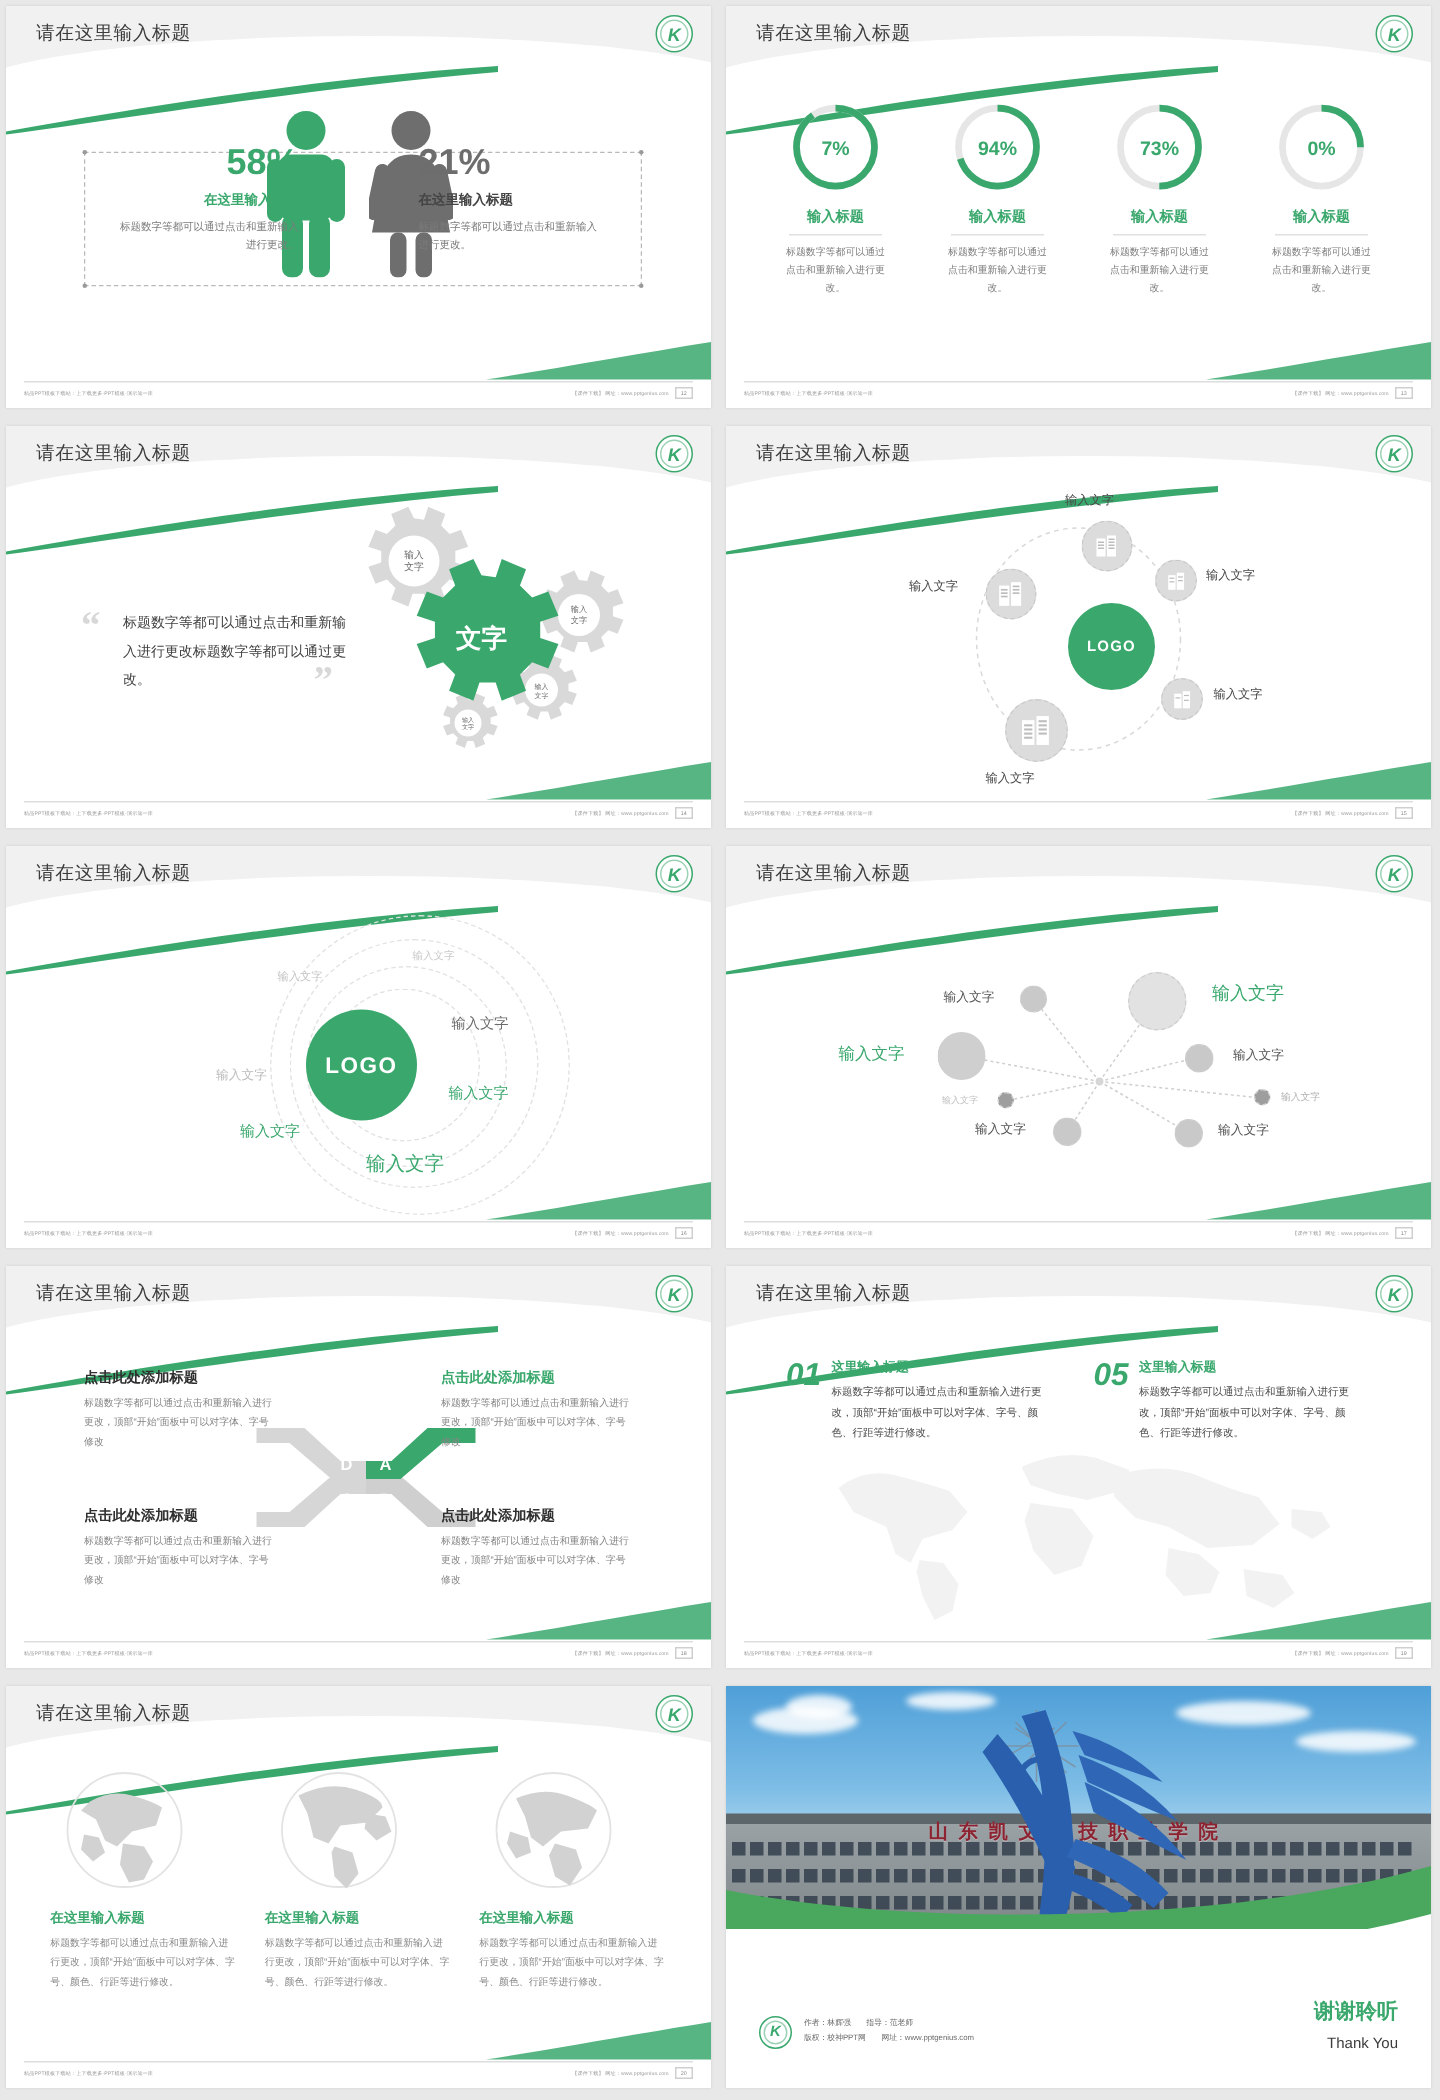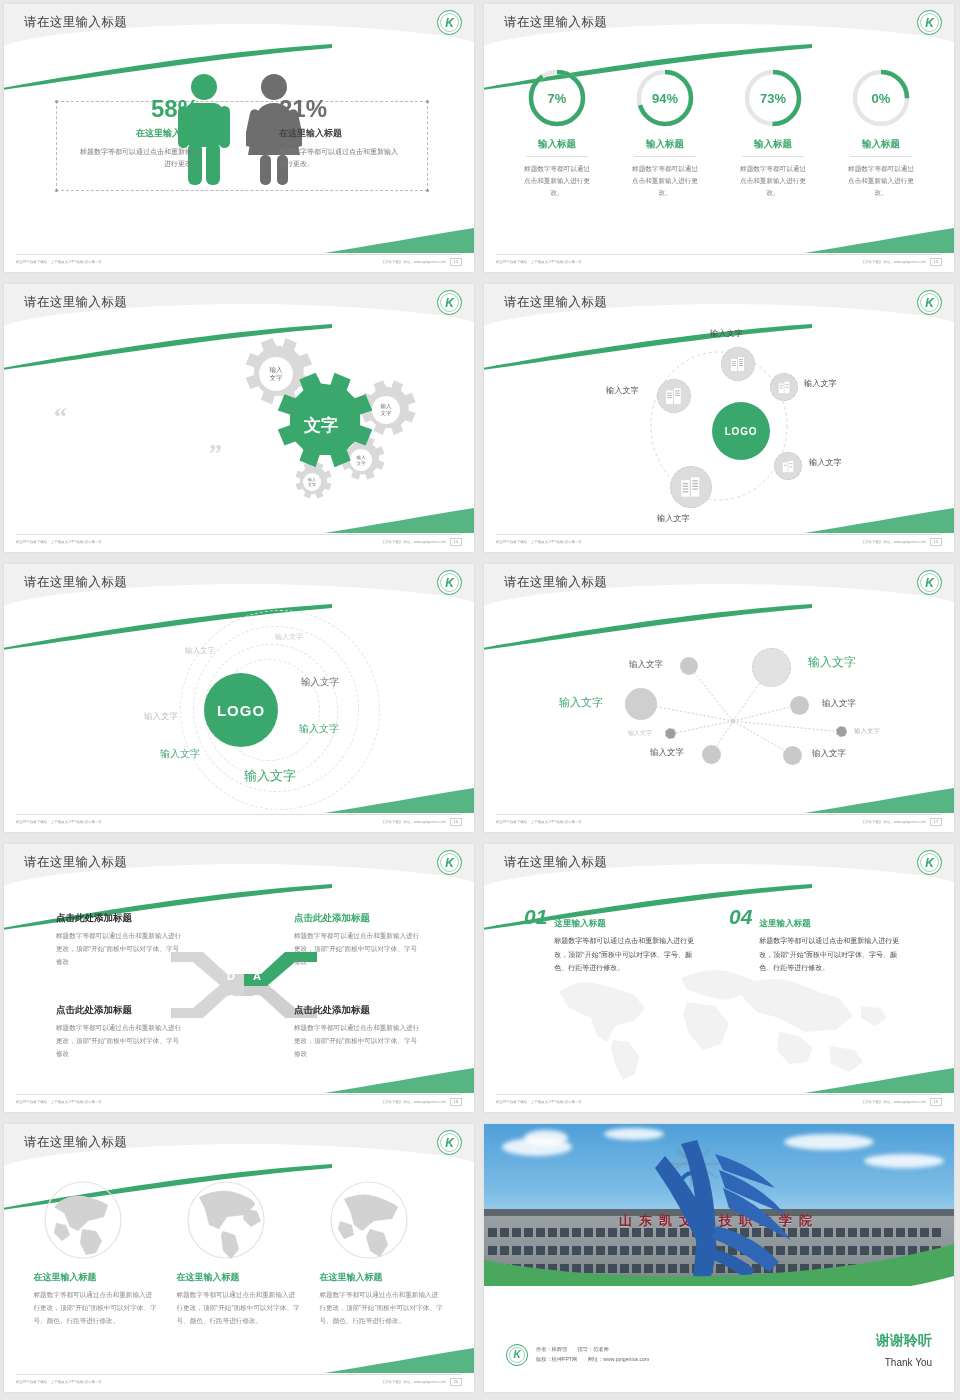--- a/index.html
+++ b/index.html
@@ -160,21 +160,21 @@
 
   
   .s7-block { position:absolute; width:128px; }
   .s7-h { font-size:9.5px; font-weight:700; color:#2f2f2f; margin-bottom:5px; }
   .s7-h.green { color:#3aa86d; }
   .s7-p { font-size:6.6px; color:#858585; line-height:1.95; }
 
   
   .s8-col { position:absolute; top:62px; width:175px; display:flex; gap:7px; }
   .s8-num { font-size:21px; font-weight:700; font-style:italic; color:#3aa86d; line-height:1; }
-  .s8-h { font-size:8.6px; font-weight:700; color:#3aa86d; margin-bottom:4px;margin-top:12px; }
+  .s8-h { font-size:8.6px; font-weight:700; color:#3aa86d; margin-bottom:4px; }
   .s8-p { font-size:7px; color:#4d4d4d; line-height:1.95; }
   .worldmap { position:absolute; left:50%; top:110px; transform:translateX(-50%); opacity:.5; }
 
   
   .s9-row { position:absolute; inset:0; display:flex; justify-content:center; gap:18px; padding-top:10px; }
   .s9-col { width:125px; }
   .s9-h { font-size:9px; font-weight:700; color:#3aa86d; margin-top:6px; }
   .s9-p { font-size:6.6px; color:#8a8a8a; line-height:1.95; margin-top:5px; }
 
   
@@ -366,20 +366,21 @@
       </div>
       <div class="s-title">请在这里输入标题</div>
       <div class="brand-seal">
         <div class="seal-ring">
             <span class="seal-k">K</span>
           </div>
       </div>
 
       <div class="quote-mark q-open">“</div>
       <div class="quote-mark q-close">”</div>
+      <div class="s3-text">标题数字等都可以通过点击和重新输入进行更改标题数字等都可以通过更改。</div>
 
       <svg style="position:absolute;left:212px;top:48px;" width="250" height="182" viewBox="0 0 250 182">
         <defs>
           <g id="gr">
             <path d="M0,-30 L7,-29 L10,-38 L22,-33 L19,-25 L25,-19 L33,-22 L38,-10 L29,-7 L29,1 L38,4 L33,16 L25,13 L19,19 L22,27 L10,32 L7,23 L-1,23 L-4,32 L-16,27 L-13,19 L-19,13 L-27,16 L-32,4 L-23,1 L-23,-7 L-32,-10 L-27,-22 L-19,-19 L-13,-25 L-16,-33 L-4,-38 Z"></path>
           </g>
         </defs>
 
         <g transform="translate(60,42) scale(.95)" fill="#d9d9d9">
             <use href="#gr"></use>
@@ -747,21 +748,21 @@
       </svg>
 
       <div class="s8-col" style="left:40px;">
         <div class="s8-num">01</div>
         <div>
           <div class="s8-h">这里输入标题</div>
           <div class="s8-p">标题数字等都可以通过点击和重新输入进行更改，顶部“开始”面板中可以对字体、字号、颜色、行距等进行修改。</div>
         </div>
       </div>
       <div class="s8-col" style="left:245px;">
-        <div class="s8-num">04</div>
+        <div class="s8-num">05</div>
         <div>
           <div class="s8-h">这里输入标题</div>
           <div class="s8-p">标题数字等都可以通过点击和重新输入进行更改，顶部“开始”面板中可以对字体、字号、颜色、行距等进行修改。</div>
         </div>
       </div>
 
       <svg class="corner-swoosh" viewBox="0 0 150 28">
           <path d="M150 2 C100 10 45 20 0 27 L150 27 Z" fill="#3aa86d" opacity=".85"></path>
         </svg>
       <div class="footer-line"></div>

